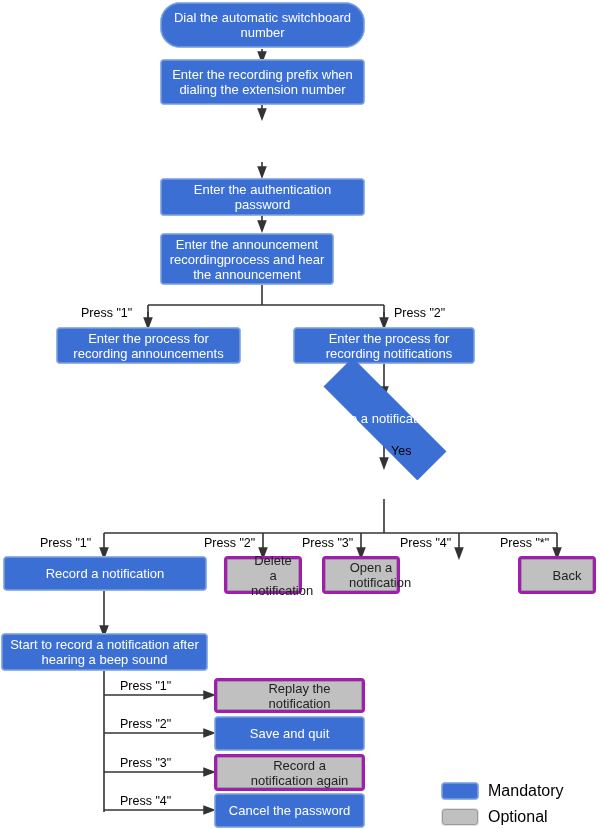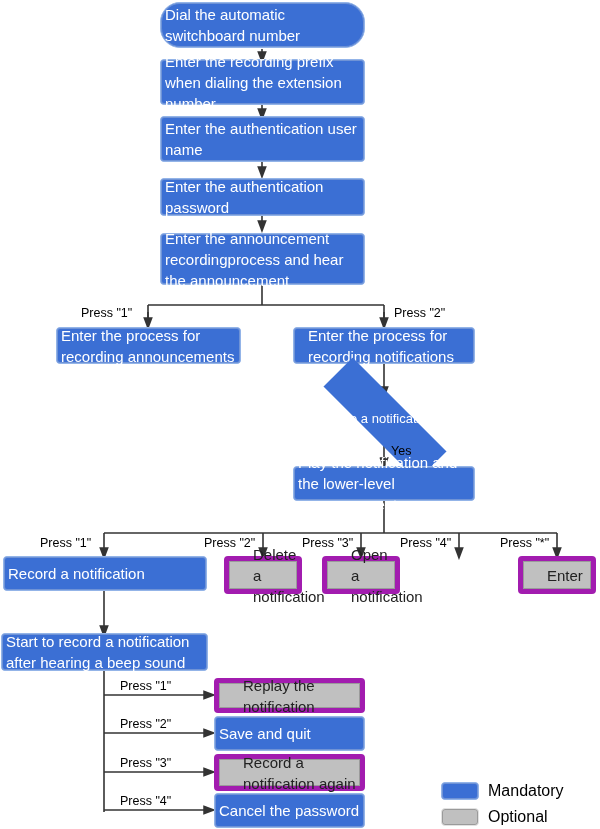--- a/index.html
+++ b/index.html
@@ -26,34 +26,35 @@
     width: 600px;
     height: 829px;
     pointer-events: none;
   }
   .node {
     position: absolute;
     box-sizing: border-box;
     display: flex;
     align-items: center;
     justify-content: center;
-    font-size: 15px;
-    line-height: 21px;
+    text-align: center;
+    font-size: 13px;
+    line-height: 15px;
     padding: 2px 4px;
   }
   .node.mandatory {
     background: #3B6FD4;
     border: 1px solid #93B4E8;
     color: #ffffff;
     border-radius: 4px;
     box-shadow: 0 0 0 1px #6F93D6 inset;
   }
   .node.optional {
     background: #C0C0C0;
-    border: 5px solid #a21caf;
+    border: 3px solid #a21caf;
     color: #222222;
     border-radius: 4px;
     box-shadow: 0 0 0 1px #9A9A9A inset;
     padding-left: 24px;
   }
   .node.terminator {
     border-radius: 20px;
   }
   .node .txt {
     display: block;
@@ -161,29 +162,26 @@
   </svg>
 
   <div class="node mandatory terminator" style="left:160px; top:2px; width:205px; height:46px;">
     <span class="txt">Dial the automatic switchboard number</span>
   </div>
 
   <div class="node mandatory" style="left:160px; top:59px; width:205px; height:46px;">
     <span class="txt">Enter the recording prefix when dialing the extension number</span>
   </div>
 
-  <div class="node mandatory" style="left:160px; top:116px; width:205px; height:46px;">
-    <span class="txt">Enter the authentication user name</span>
-  </div>
 
   <div class="node mandatory" style="left:160px; top:178px; width:205px; height:38px;">
     <span class="txt">Enter the authentication password</span>
   </div>
 
-  <div class="node mandatory" style="left:160px; top:233px; width:205px; height:52px;">
+  <div class="node mandatory" style="left:160px; top:233px; width:174px; height:52px;">
     <span class="txt">Enter the announcement recordingprocess and hear the announcement</span>
   </div>
 
   <div class="edge-label" style="left:81px; top:306px;">Press "1"</div>
   <div class="edge-label" style="left:394px; top:306px;">Press "2"</div>
 
   <div class="node mandatory" style="left:56px; top:327px; width:185px; height:37px;">
     <span class="txt">Enter the process for recording announcements</span>
   </div>
 
@@ -191,23 +189,20 @@
     <span class="txt">Enter the process for recording notifications</span>
   </div>
 
   <div class="diamond" style="left:291px; top:390px; width:186px; height:56px;">
     <span class="shape"></span>
     <span class="txt">Have a notification?</span>
   </div>
 
   <div class="edge-label" style="left:391px; top:444px;">Yes</div>
 
-  <div class="node mandatory" style="left:293px; top:466px; width:182px; height:35px;">
-    <span class="txt">Play the notification and the lower-level announcement</span>
-  </div>
 
   <div class="edge-label" style="left:40px; top:536px;">Press "1"</div>
   <div class="edge-label" style="left:204px; top:536px;">Press "2"</div>
   <div class="edge-label" style="left:302px; top:536px;">Press "3"</div>
   <div class="edge-label" style="left:400px; top:536px;">Press "4"</div>
   <div class="edge-label" style="left:500px; top:536px;">Press "*"</div>
 
   <div class="node mandatory" style="left:3px; top:556px; width:204px; height:35px;">
     <span class="txt">Record a notification</span>
   </div>
@@ -215,21 +210,21 @@
   <div class="node optional" style="left:224px; top:556px; width:78px; height:38px;">
     <span class="txt">Delete a notification</span>
   </div>
 
   <div class="node optional" style="left:322px; top:556px; width:78px; height:38px;">
     <span class="txt">Open a notification</span>
   </div>
 
 
   <div class="node optional" style="left:518px; top:556px; width:78px; height:38px;">
-    <span class="txt">Enter</span>
+    <span class="txt">Back</span>
   </div>
 
   <div class="node mandatory" style="left:1px; top:633px; width:207px; height:38px;">
     <span class="txt">Start to record a notification after hearing a beep sound</span>
   </div>
 
   <div class="edge-label" style="left:120px; top:679px;">Press "1"</div>
   <div class="edge-label" style="left:120px; top:717px;">Press "2"</div>
   <div class="edge-label" style="left:120px; top:756px;">Press "3"</div>
   <div class="edge-label" style="left:120px; top:794px;">Press "4"</div>

